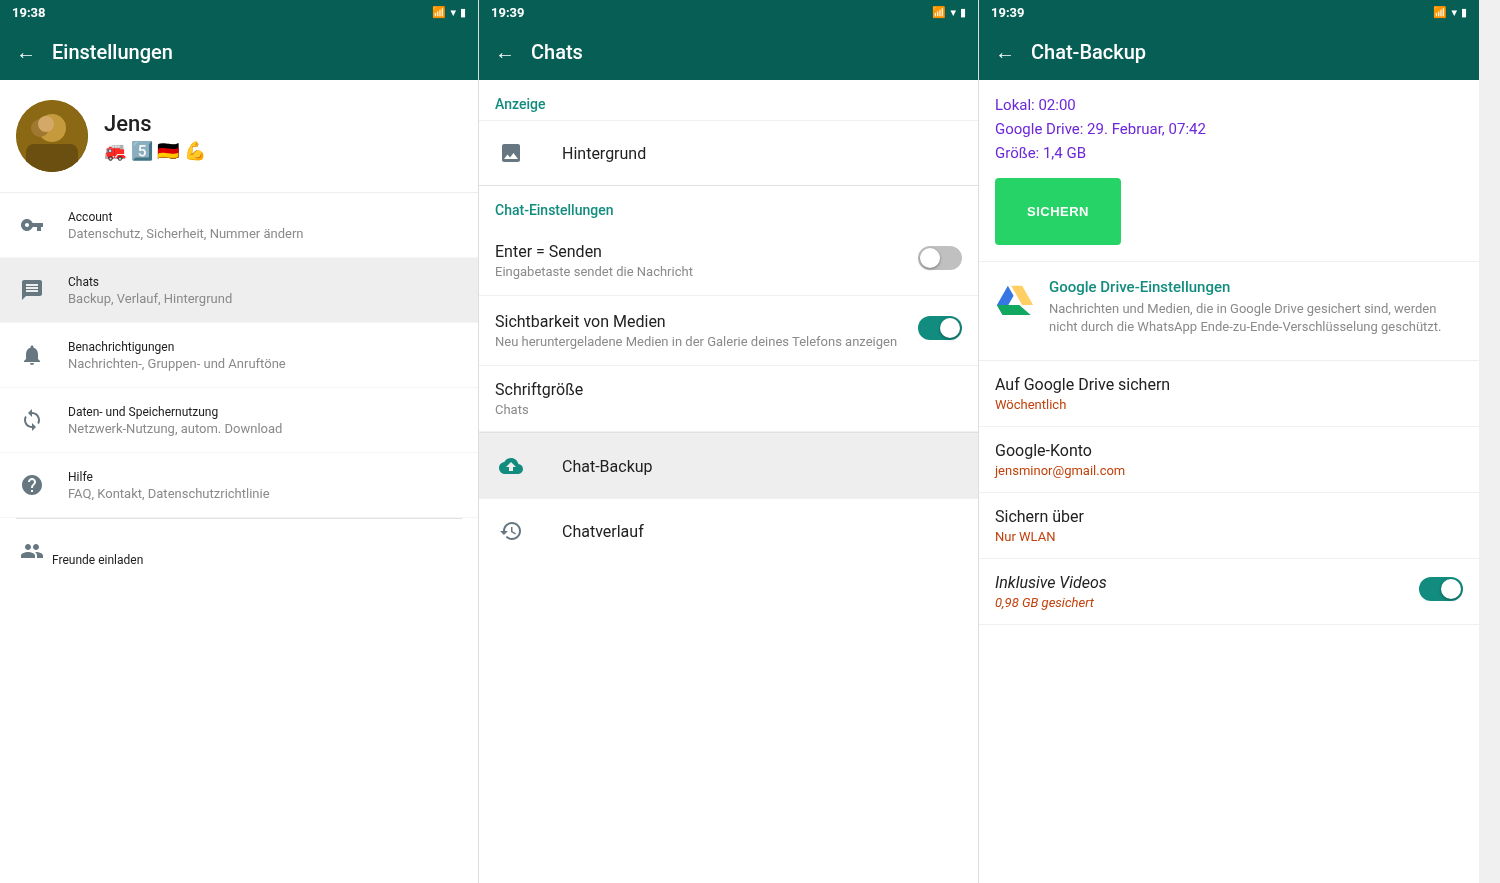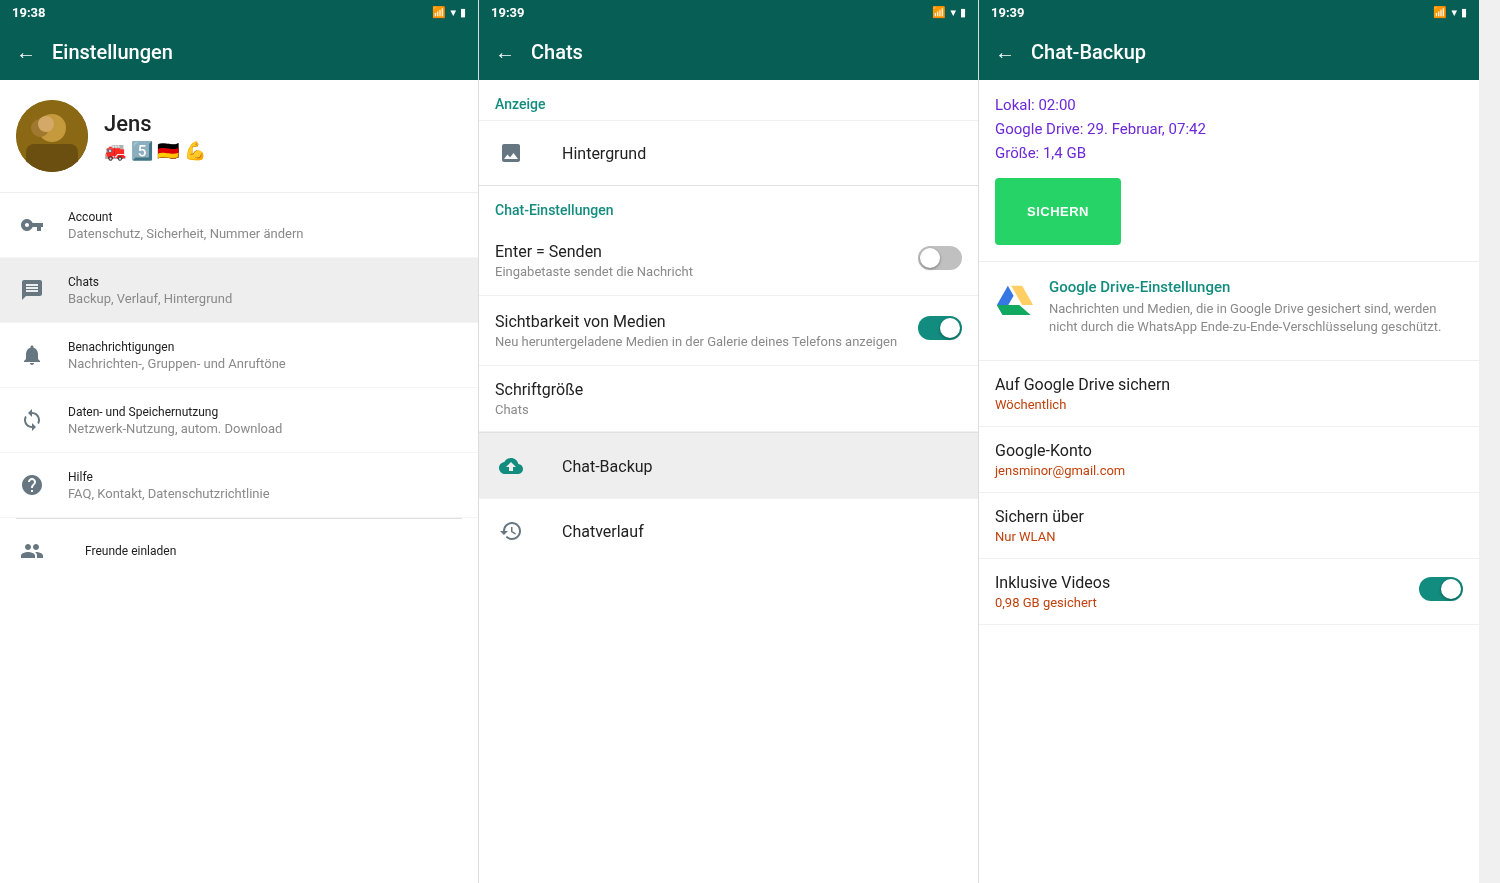--- a/index.html
+++ b/index.html
@@ -128,23 +128,23 @@
       color: #8a8a8a;
       margin-top: 2px;
     }
 
     
     .divider { height: 1px; background: #e0e0e0; margin: 0 16px; }
 
     
     .invite-item {
       display: flex;
-      align-items: center;
+      align-items: flex-end;
       padding: 16px 16px;
-      gap: 37px;
+      gap: 4px;
       cursor: pointer;
     }
 
     
     .section-header {
       padding: 16px 16px 8px 16px;
       font-size: 14px;
       font-weight: 500;
       color: #128C7E;
     }
@@ -269,20 +269,21 @@
     }
     .drive-setting-label { font-size: 16px; color: #212121; }
     .drive-setting-value { font-size: 13px; color: #c2410c; margin-top: 3px; }
 
     .drive-setting-toggle {
       display: flex;
       align-items: flex-start;
       padding: 14px 16px;
       border-bottom: 1px solid #f0f0f0;
       gap: 20px;
+      font-style: italic;
     }
     .drive-setting-toggle .text { flex: 1; }
   </style>
 </head>
 <body>
 
 <div class="panel panel-left">
 
   <div class="status-bar">
     <span class="time">19:38</span>

